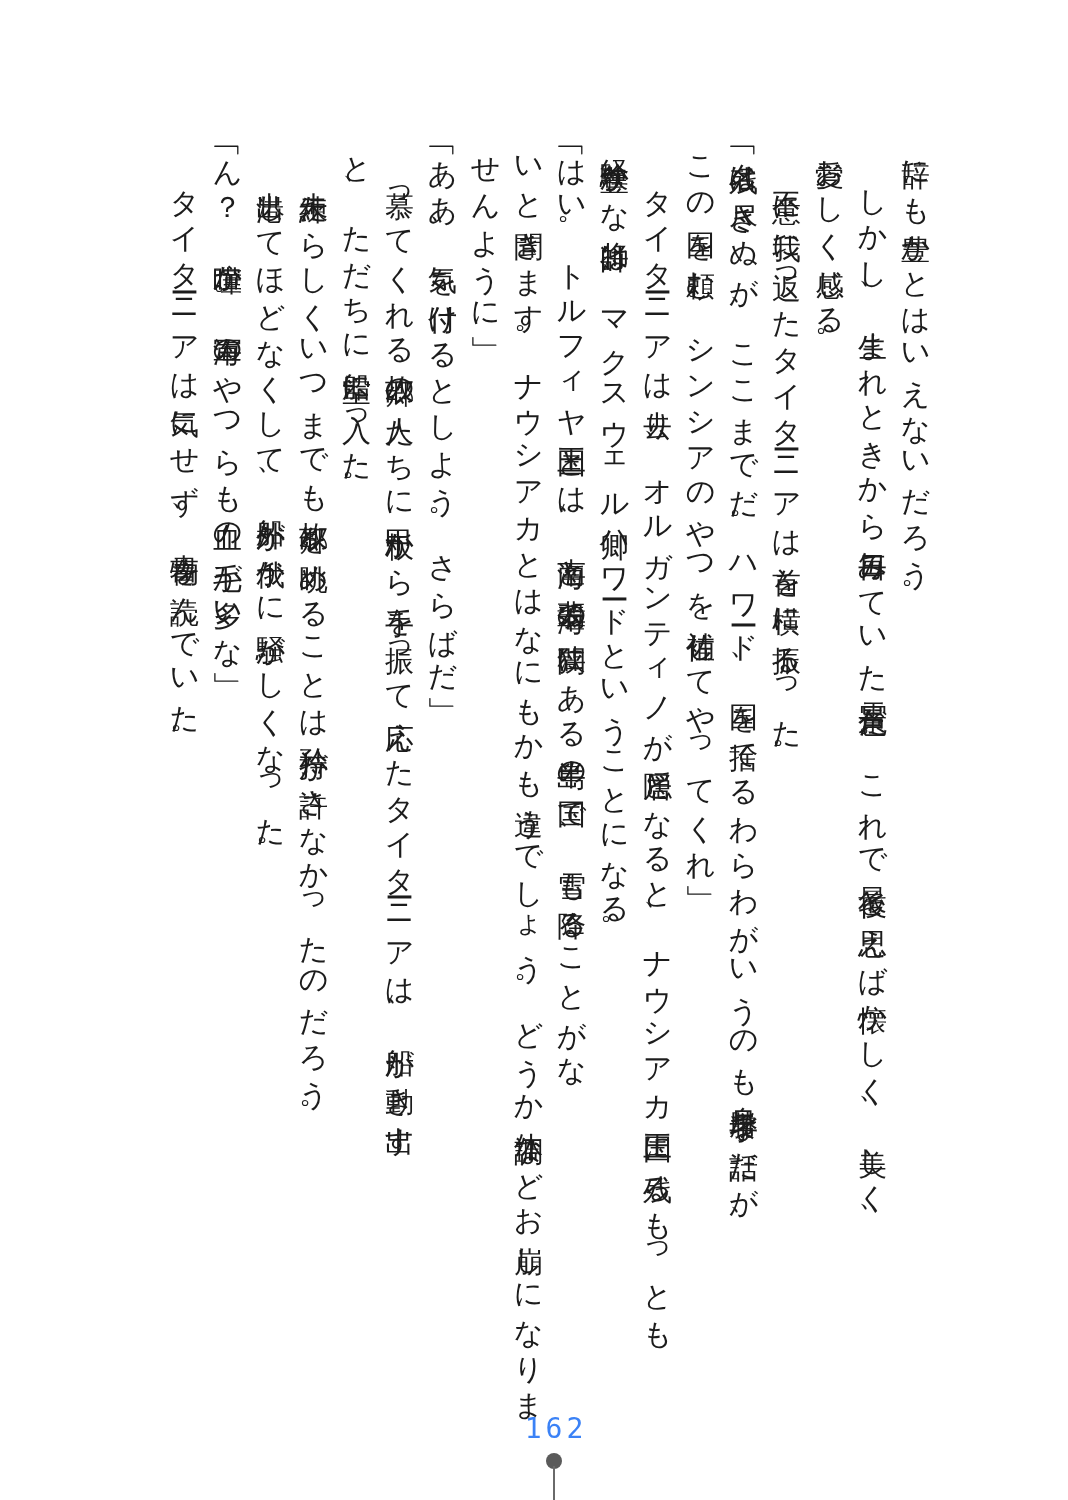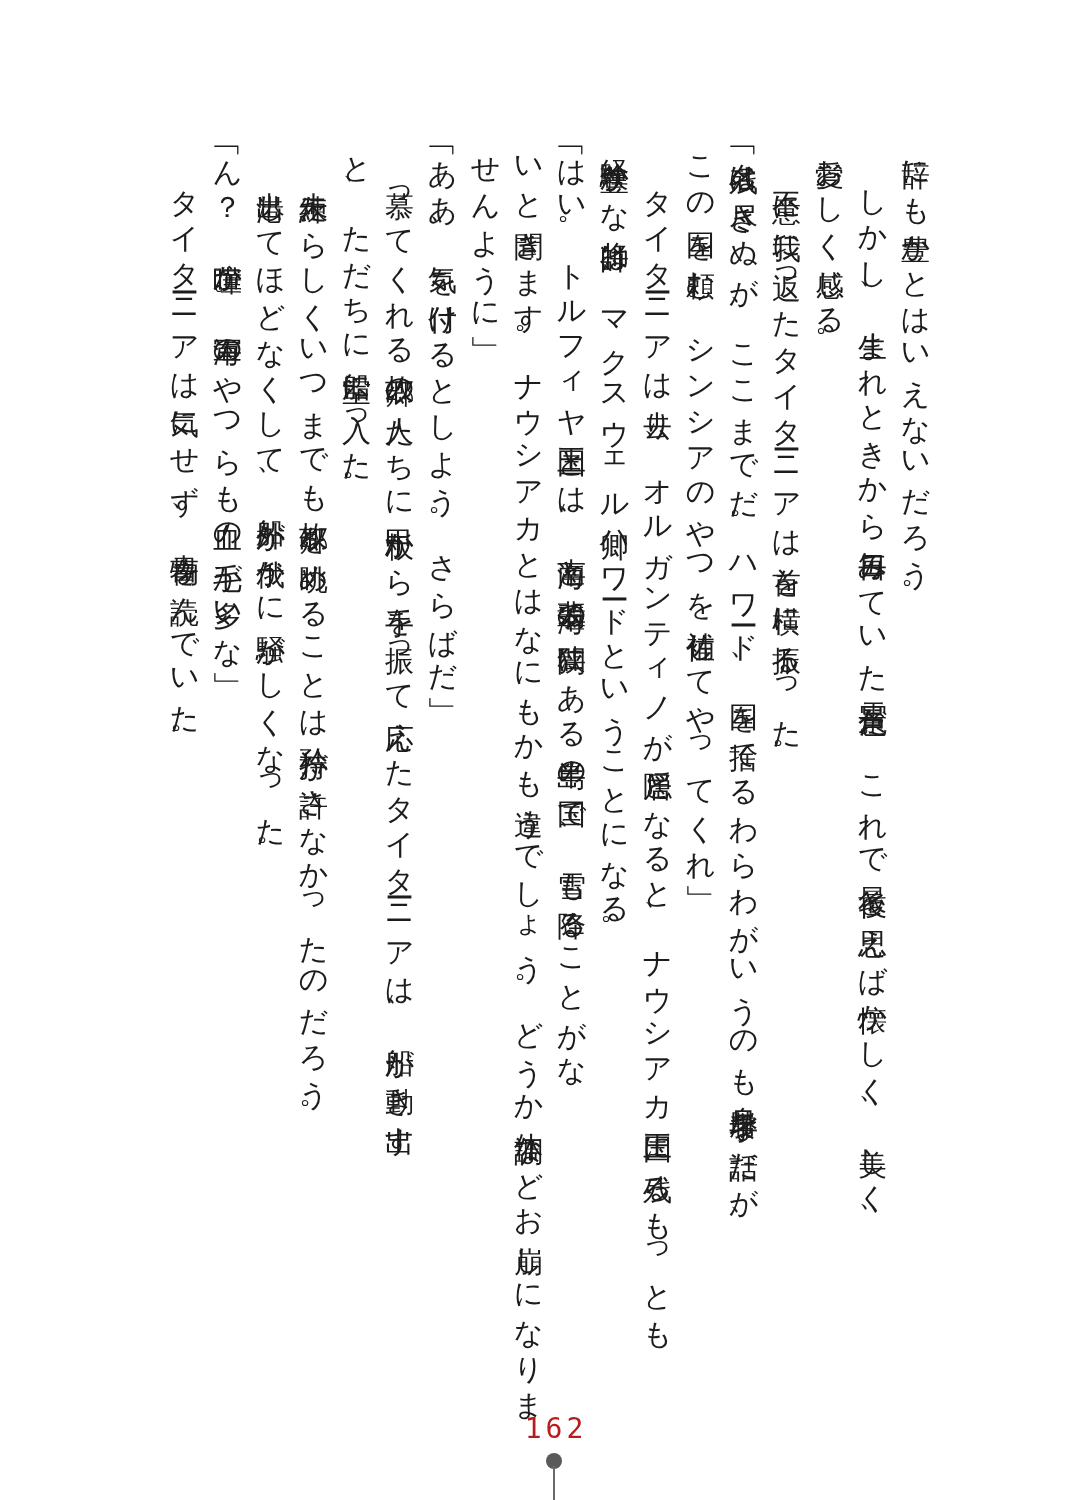--- a/index.html
+++ b/index.html
@@ -42,21 +42,21 @@
   }
   
   .page-number {
     position: absolute;
     top: 1412px;
     left: 556px;
     transform: translateX(-50%);
     font-family: "DejaVu Sans Mono", "Liberation Mono", monospace;
     font-size: 28px;
     letter-spacing: 4px;
-    color: #b91c1c;
+    color: #3b82f6;
   }
   .footer-dot {
     position: absolute;
     left: 546px;
     top: 1453px;
     width: 16px;
     height: 16px;
     border-radius: 50%;
     background: #5a5a5a;
   }

